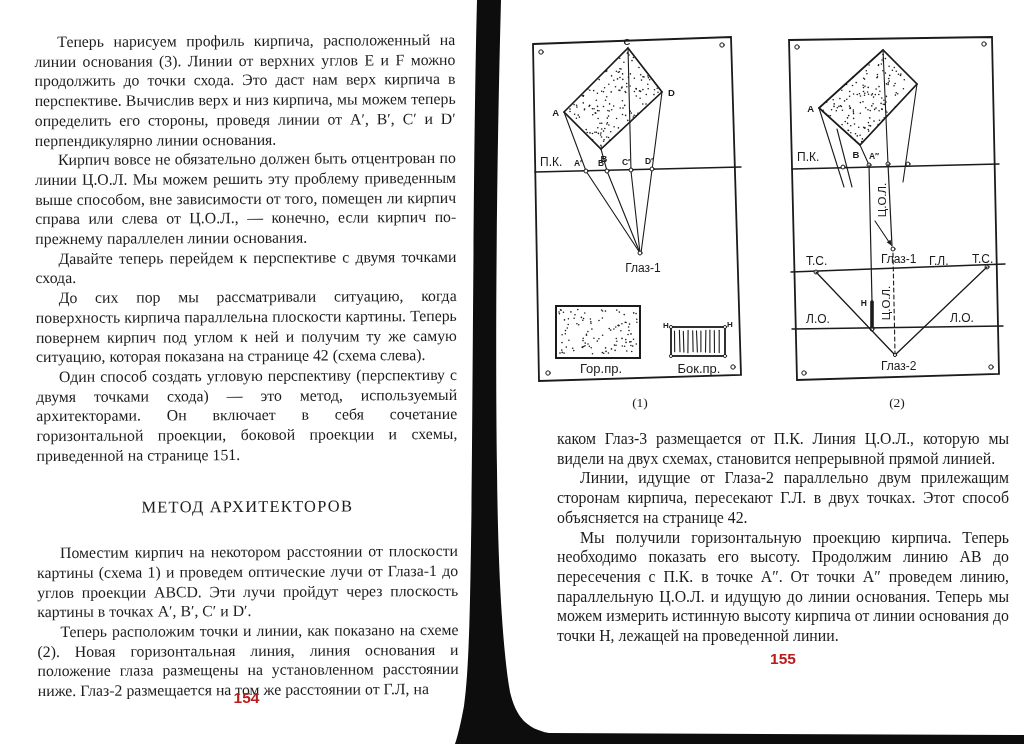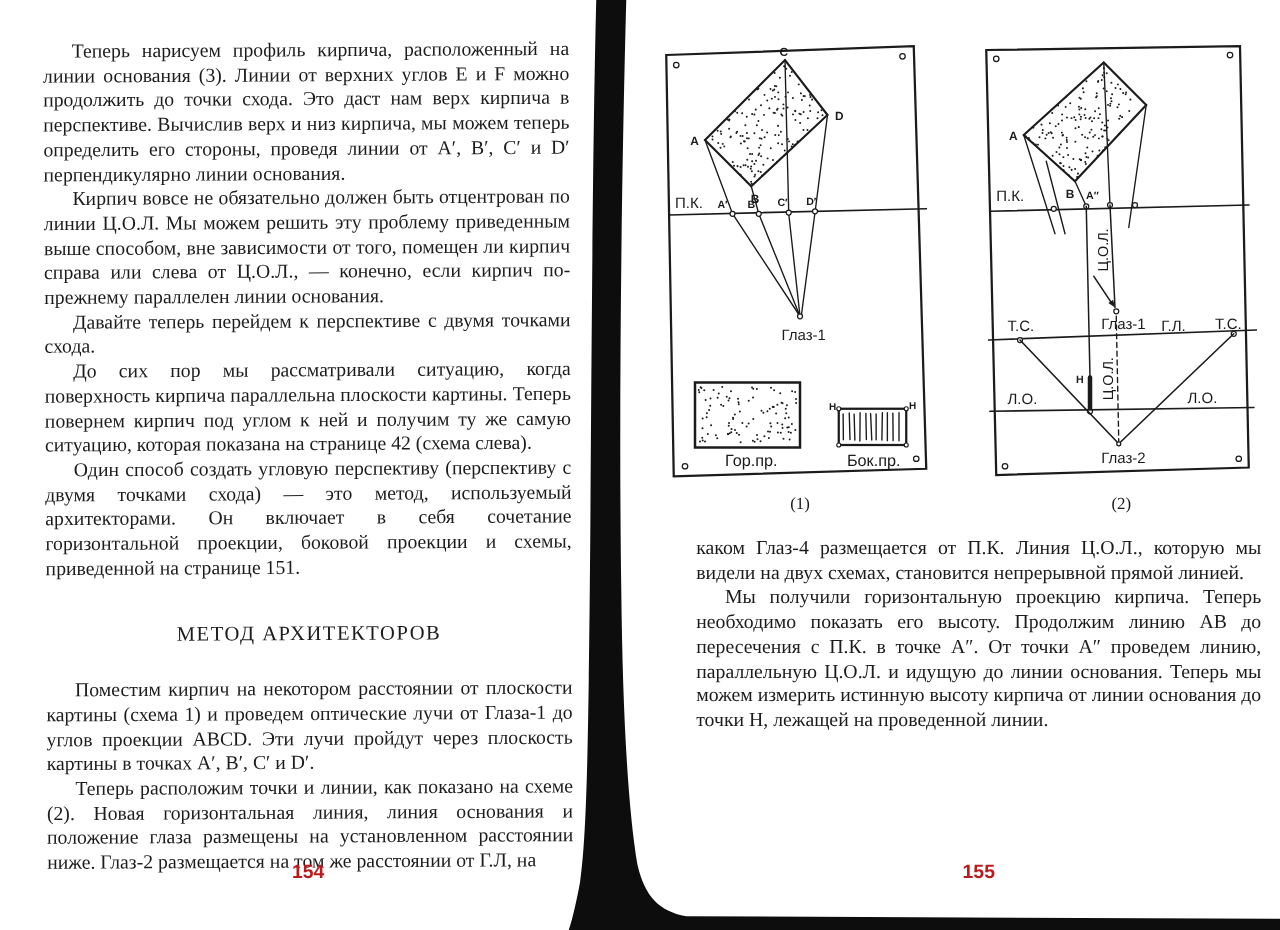--- a/index.html
+++ b/index.html
@@ -39,24 +39,25 @@
       <div>
           <p>Поместим кирпич на некотором расстоянии от плоскости картины (схема 1) и проведем оптические лучи от Глаза-1 до углов проекции ABCD. Эти лучи пройдут через плоскость картины в точках A′, B′, C′ и D′.</p>
           <p>Теперь расположим точки и линии, как показано на схеме (2). Новая горизонтальная линия, линия основания и положение глаза размещены на установленном расстоянии ниже. Глаз-2 размещается на том же расстоянии от Г.Л, на</p>
         </div>
     </div>
     <div class="pagenum" style="left:36px;top:689px;width:421px;">154</div>
   </div>
 
   <div>
     <div class="col right-text" style="left:557px;top:429px;width:452px;">
-        <p>каком Глаз-4 размещается от П.К. Линия Ц.О.Л., которую мы видели на двух схемах, становится непрерывной прямой линией.</p>
+        <p>каком Глаз-3 размещается от П.К. Линия Ц.О.Л., которую мы видели на двух схемах, становится непрерывной прямой линией.</p>
+        <p>Линии, идущие от Глаза-2 параллельно двум прилежащим сторонам кирпича, пересекают Г.Л. в двух точках. Этот способ объясняется на странице 42.</p>
         <p>Мы получили горизонтальную проекцию кирпича. Теперь необходимо показать его высоту. Продолжим линию AB до пересечения с П.К. в точке A″. От точки A″ проведем линию, параллельную Ц.О.Л. и идущую до линии основания. Теперь мы можем измерить истинную высоту кирпича от линии основания до точки H, лежащей на проведенной линии.</p>
       </div>
-    <div class="pagenum" style="left:557px;top:689px;width:452px;">155</div>
+    <div class="pagenum" style="left:557px;top:650px;width:452px;">155</div>
   </div>
 
   <svg class="fig" width="1024" height="744" viewBox="0 0 1024 744">
 
     <g stroke-linecap="round">
       <path class="stroke" stroke-width="1.8" d="M533,44 L731,37 L741,375 L539,381 Z"></path>
       <g fill="#fff" stroke="#1b1b1b" stroke-width="1">
         <circle cx="541" cy="52" r="2.2"></circle>
           <circle cx="722" cy="45" r="2.2"></circle>
         <circle cx="733" cy="367" r="2.2"></circle>

